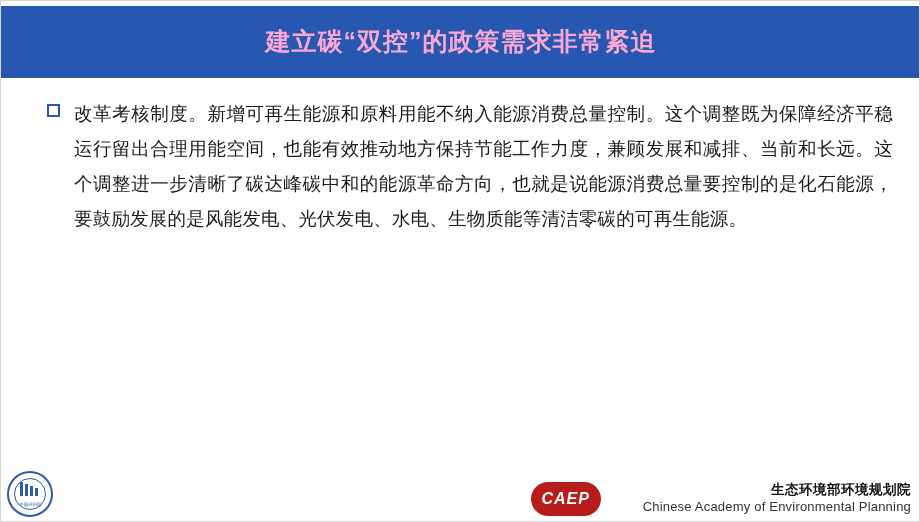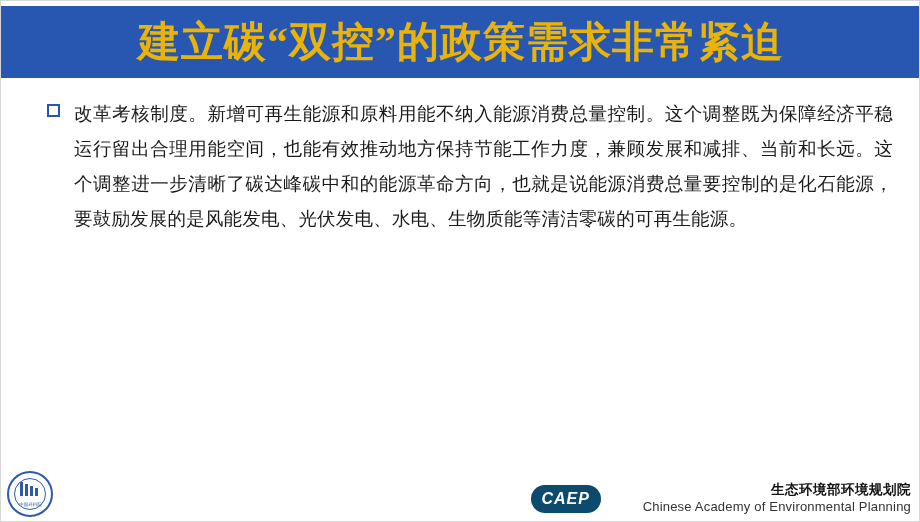--- a/index.html
+++ b/index.html
@@ -28,27 +28,27 @@
     left: 0;
     top: 5px;
     width: 920px;
     height: 72px;
     background: #2757b0;
     display: flex;
     align-items: center;
     justify-content: center;
   }
   .title-text {
-    color: #eab308;
-    font-size: 42px;
+    color: #f9a8d4;
+    font-size: 25px;
     font-weight: bold;
     letter-spacing: 1px;
     line-height: 1.1;
     white-space: nowrap;
-    font-family: Liberation Serif, serif;
+    font-family: Liberation Sans, sans-serif;
   }
   
   .content {
     position: absolute;
     left: 0;
     top: 95px;
     width: 920px;
     padding: 0 28px 0 46px;
     box-sizing: border-box;
   }
@@ -131,23 +131,23 @@
     right: 0;
     bottom: 0;
     height: 44px;
     display: flex;
     align-items: center;
     background: #ffffff;
     padding-right: 8px;
   }
   .caep-badge {
     width: 70px;
-    height: 28px;
+    height: 34px;
     border-radius: 17px;
-    background: #0c4a6e;
+    background: #b91c1c;
     color: #ffffff;
     font-size: 16px;
     font-weight: bold;
     font-style: italic;
     letter-spacing: 1px;
     display: flex;
     align-items: center;
     justify-content: center;
     margin-right: 8px;
   }

